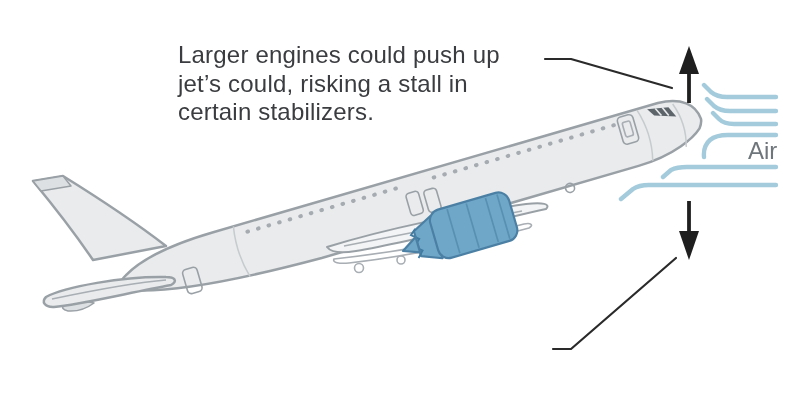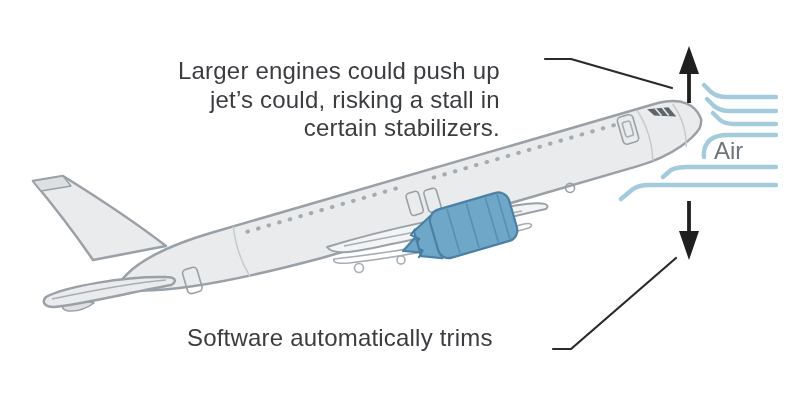--- a/index.html
+++ b/index.html
@@ -5,24 +5,24 @@
   html,body{margin:0;padding:0;background:#ffffff;}
   .stage{
     position:relative;width:806px;height:408px;background:#ffffff;overflow:hidden;
     font-family:"Liberation Sans", sans-serif;
   }
   .stage svg{position:absolute;left:0;top:0;}
   .note{
     position:absolute;color:#3a3c3f;font-size:24px;line-height:28.5px;
     letter-spacing:0.2px;white-space:nowrap;
   }
-  .note-top{left:178px;top:57px;text-align:right;}
+  .note-top{left:178px;top:41px;}
   .note-bottom{left:187px;top:324px;}
   .air-label{
-    position:absolute;left:714px;top:138px;color:#6f767b;font-size:24px;line-height:26px;
+    position:absolute;left:748px;top:138px;color:#6f767b;font-size:24px;line-height:26px;
   }
   
   .hull{fill:#e9ebed;stroke:#9aa1a6;stroke-width:2.5;stroke-linejoin:round;}
   .hull-light{fill:#f2f4f5;stroke:#9aa1a6;stroke-width:2;stroke-linejoin:round;}
   .facet{fill:#dde0e2;stroke:#9aa1a6;stroke-width:1.5;stroke-linejoin:round;}
   .seam{fill:none;stroke:#c7cbce;stroke-width:1.5;}
   .outline-thin{fill:none;stroke:#a8aeb3;stroke-width:1.6;}
   .doorline{fill:none;stroke:#9aa1a6;stroke-width:1.6;}
   .windows{fill:none;stroke:#a5abb0;stroke-width:4;stroke-linecap:round;stroke-dasharray:0.6 10.4;}
   .cockpit{fill:#5d656b;stroke:none;}
@@ -126,17 +126,16 @@
     <polyline class="leader" points="553,349 571,349 676,258"></polyline>
   </svg>
 
   <div class="note note-top">
     <div>Larger engines could push up</div>
     <div>jet’s could, risking a stall in</div>
     <div>certain stabilizers.</div>
   </div>
 
   <div class="note note-bottom">
-    <div>Software automatically trims</div>
   </div>
 
   <div class="air-label">Air</div>
 </div>
 
 </body></html>

